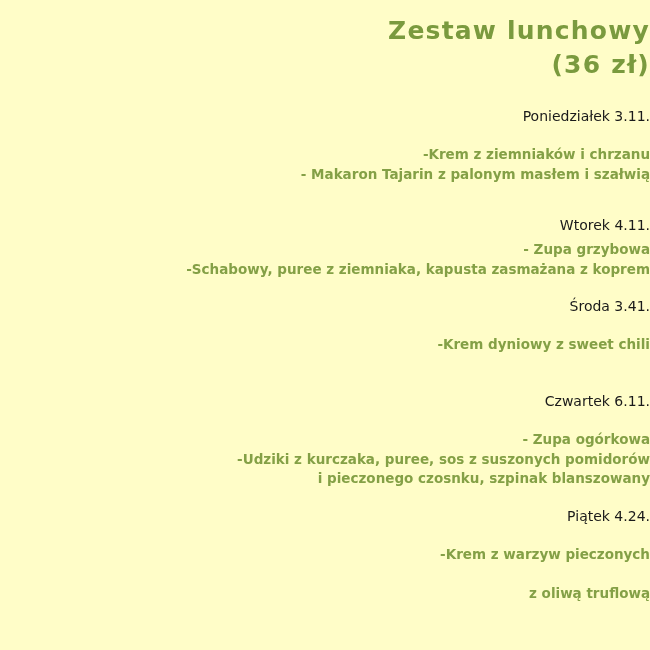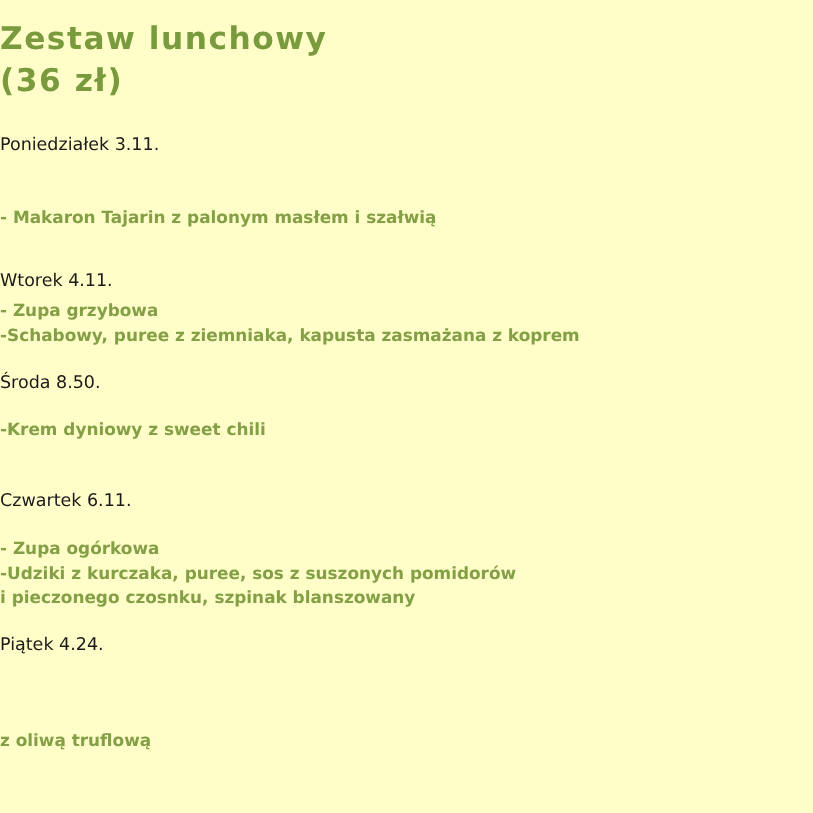--- a/index.html
+++ b/index.html
@@ -12,21 +12,21 @@
       background: #fffdc8;
       font-family: "DejaVu Sans", sans-serif;
       overflow: hidden;
       position: relative;
     }
     .page {
       position: absolute;
       left: 0; top: 0;
       width: 650px;
       height: 650px;
-      text-align: left;
+      text-align: right;
     }
     .title {
       position: absolute;
       left: 0; width: 650px;
       top: 14px;
       color: #7a9a3e;
       font-weight: bold;
       font-size: 25px;
       letter-spacing: 1.2px;
       line-height: 34px;
@@ -51,29 +51,31 @@
 </head>
 <body>
 
 <div class="page">
   <div class="title">
     <div>Zestaw lunchowy</div>
     <div>(36 zł)</div>
   </div>
 
   <div class="day" style="top:107px">Poniedziałek 3.11.</div>
+  <div class="dish" style="top:144px">-Krem z ziemniaków i chrzanu</div>
   <div class="dish" style="top:164px">- Makaron Tajarin z palonym masłem i szałwią</div>
 
   <div class="day" style="top:216px">Wtorek 4.11.</div>
   <div class="dish" style="top:239px">- Zupa grzybowa</div>
   <div class="dish" style="top:259px">-Schabowy, puree z ziemniaka, kapusta zasmażana z koprem</div>
 
-  <div class="day" style="top:297px">Środa 8.50.</div>
+  <div class="day" style="top:297px">Środa 3.41.</div>
   <div class="dish" style="top:334px">-Krem dyniowy z sweet chili</div>
 
   <div class="day" style="top:392px">Czwartek 6.11.</div>
   <div class="dish" style="top:429px">- Zupa ogórkowa</div>
   <div class="dish" style="top:449px">-Udziki z kurczaka, puree, sos z suszonych pomidorów</div>
   <div class="dish" style="top:468px">i pieczonego czosnku, szpinak blanszowany</div>
 
   <div class="day" style="top:507px">Piątek 4.24.</div>
+  <div class="dish" style="top:544px">-Krem z warzyw pieczonych</div>
   <div class="dish" style="top:583px">z oliwą truflową</div>
 </div>
 
 </body></html>

